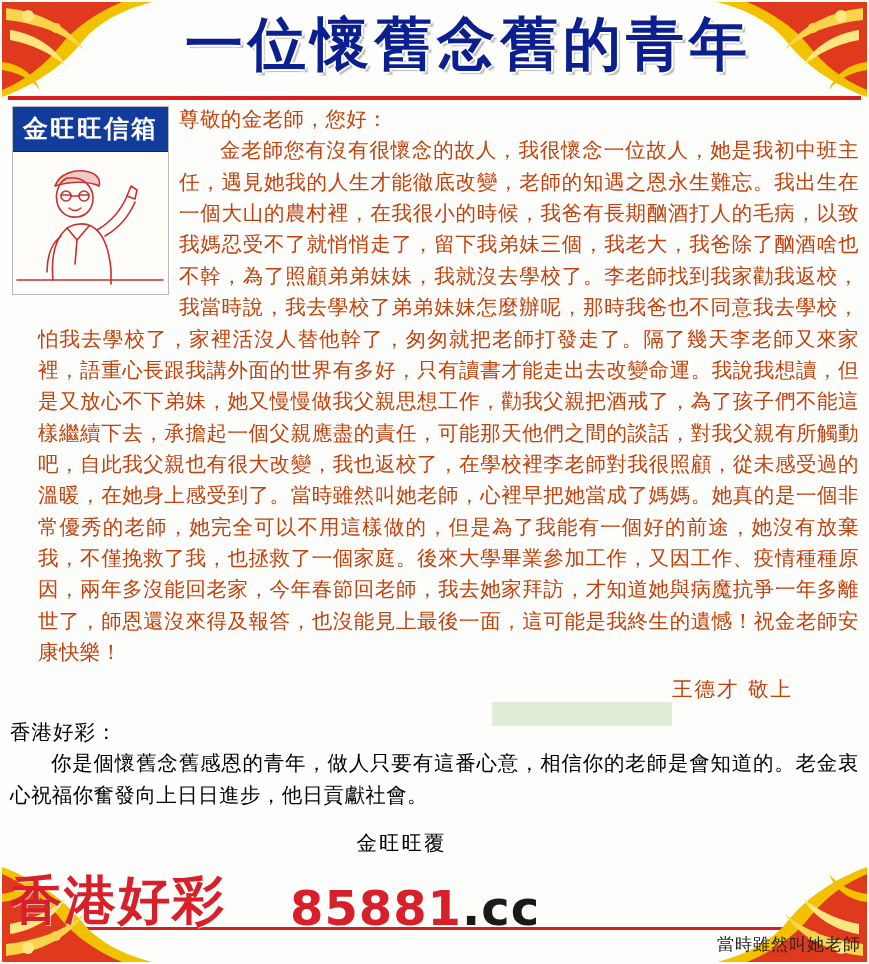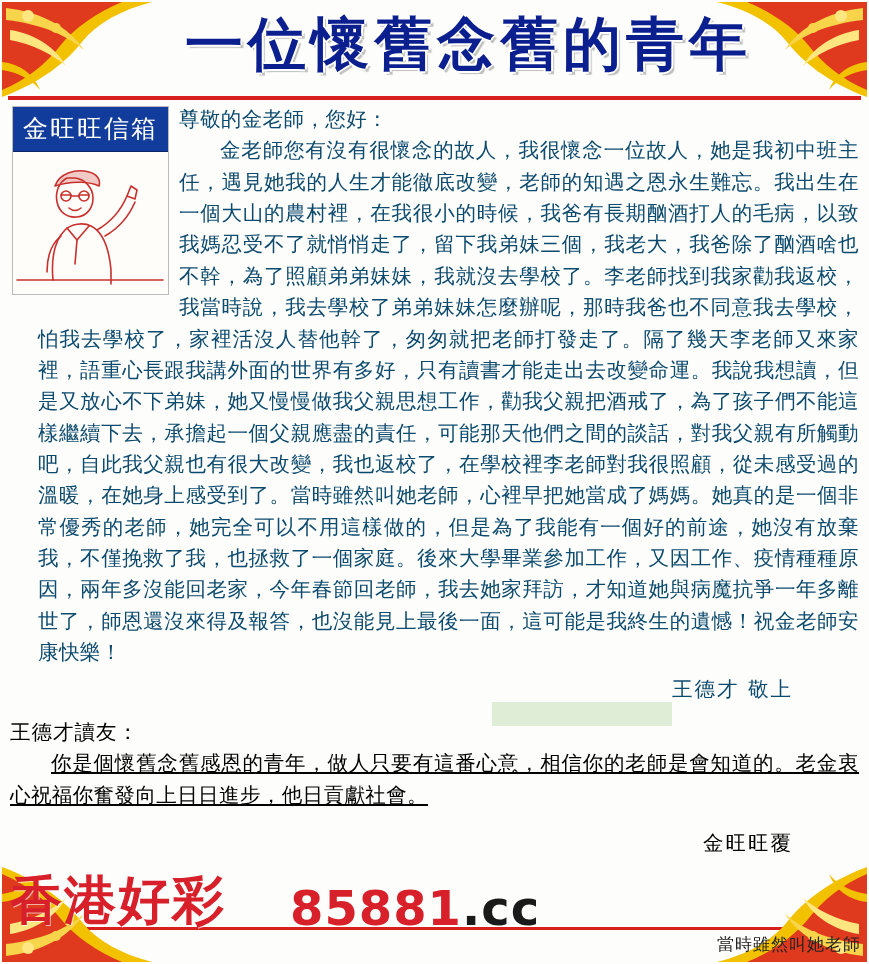--- a/index.html
+++ b/index.html
@@ -95,38 +95,38 @@
     float: left;
     width: 155px;
     margin: 2px 10px 4px 2px;
     border: 1px solid #bbb;
     background: #fff;
   }
   .masthead-label {
     background: #123c9c;
     color: #ffffff;
     font-size: 25px;
-    font-weight: normal;
+    font-weight: bold;
     letter-spacing: 2px;
     text-align: center;
     padding: 5px 0 6px;
     border-bottom: 1px solid #0a2566;
     font-family: "DejaVu Serif", "Liberation Serif", serif;
   }
   .masthead-art {
     height: 142px;
     background: #fffdfa;
     position: relative;
   }
   .masthead-art svg { display:block; width:100%; height:100%; }
 
   .letter-text {
     font-size: 20.5px;
     line-height: 1.53;
-    color: #0c4a6e;
+    color: #c2410c;
     text-align: justify;
     letter-spacing: 0.4px;
     font-family: "DejaVu Serif", "Liberation Serif", serif;
     margin-left: 28px;
   }
   .letter-text p { margin: 0; }
   .letter-text p.indent { text-indent: 2em; }
 
   .sign-writer {
     margin-top: 6px;
@@ -159,27 +159,26 @@
     letter-spacing: 1px;
     margin-bottom: 2px;
   }
   .reply-text {
     position: relative;
     z-index: 1;
     font-size: 20.5px;
     line-height: 1.55;
     text-align: justify;
     letter-spacing: 0.4px;
-    text-decoration: underline;
   }
   .reply-text p { margin: 0; }
   .reply-text p.indent { text-indent: 2em; }
   .sign-reply {
     margin-top: 18px;
-    text-align: right;
+    text-align: center;
     padding-right: 66px;
     font-size: 20.5px;
     letter-spacing: 2px;
   }
 
   
   .wm-left {
     position: absolute;
     left: 10px;
     bottom: 28px;
@@ -326,21 +325,21 @@
     </div>
 
     <div class="letter-text">
       <p>尊敬的金老師，您好：</p>
       <p class="indent">金老師您有沒有很懷念的故人，我很懷念一位故人，她是我初中班主任，遇見她我的人生才能徹底改變，老師的知遇之恩永生難忘。我出生在一個大山的農村裡，在我很小的時候，我爸有長期酗酒打人的毛病，以致我媽忍受不了就悄悄走了，留下我弟妹三個，我老大，我爸除了酗酒啥也不幹，為了照顧弟弟妹妹，我就沒去學校了。李老師找到我家勸我返校，我當時說，我去學校了弟弟妹妹怎麼辦呢，那時我爸也不同意我去學校，怕我去學校了，家裡活沒人替他幹了，匆匆就把老師打發走了。隔了幾天李老師又來家裡，語重心長跟我講外面的世界有多好，只有讀書才能走出去改變命運。我說我想讀，但是又放心不下弟妹，她又慢慢做我父親思想工作，勸我父親把酒戒了，為了孩子們不能這樣繼續下去，承擔起一個父親應盡的責任，可能那天他們之間的談話，對我父親有所觸動吧，自此我父親也有很大改變，我也返校了，在學校裡李老師對我很照顧，從未感受過的溫暖，在她身上感受到了。當時雖然叫她老師，心裡早把她當成了媽媽。她真的是一個非常優秀的老師，她完全可以不用這樣做的，但是為了我能有一個好的前途，她沒有放棄我，不僅挽救了我，也拯救了一個家庭。後來大學畢業參加工作，又因工作、疫情種種原因，兩年多沒能回老家，今年春節回老師，我去她家拜訪，才知道她與病魔抗爭一年多離世了，師恩還沒來得及報答，也沒能見上最後一面，這可能是我終生的遺憾！祝金老師安康快樂！</p>
       <div class="sign-writer">王德才 敬上</div>
     </div>
 
     <div class="reply-block">
       <div class="reply-highlight"></div>
-      <div class="reply-salutation">王德才讀友：</div>
+      <div class="reply-salutation">香港好彩：</div>
       <div class="reply-text">
         <p class="indent">你是個懷舊念舊感恩的青年，做人只要有這番心意，相信你的老師是會知道的。老金衷心祝福你奮發向上日日進步，他日貢獻社會。</p>
       </div>
       <div class="sign-reply">金旺旺覆</div>
     </div>
   </div>
 
   <div class="wm-left">香港好彩</div>
   <div class="wm-mid">
     <span>85881</span><span class="dotcc">.cc</span>

